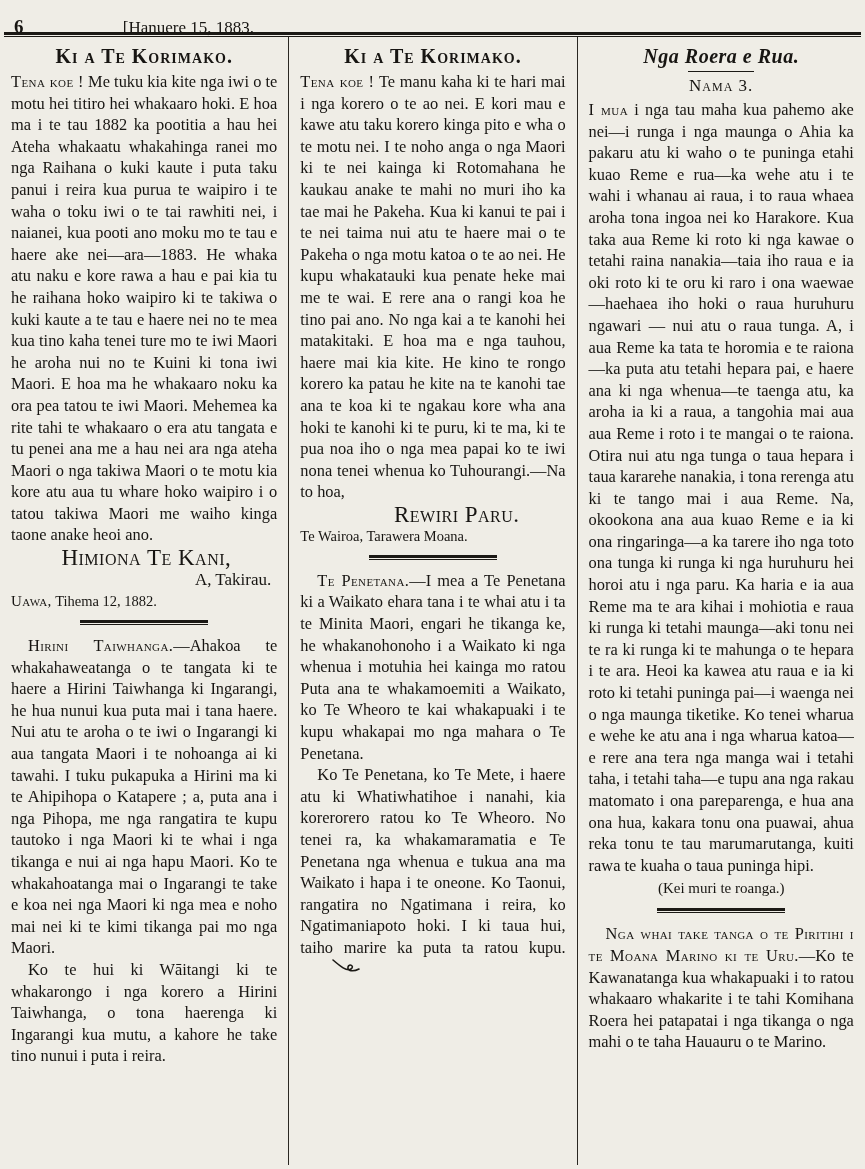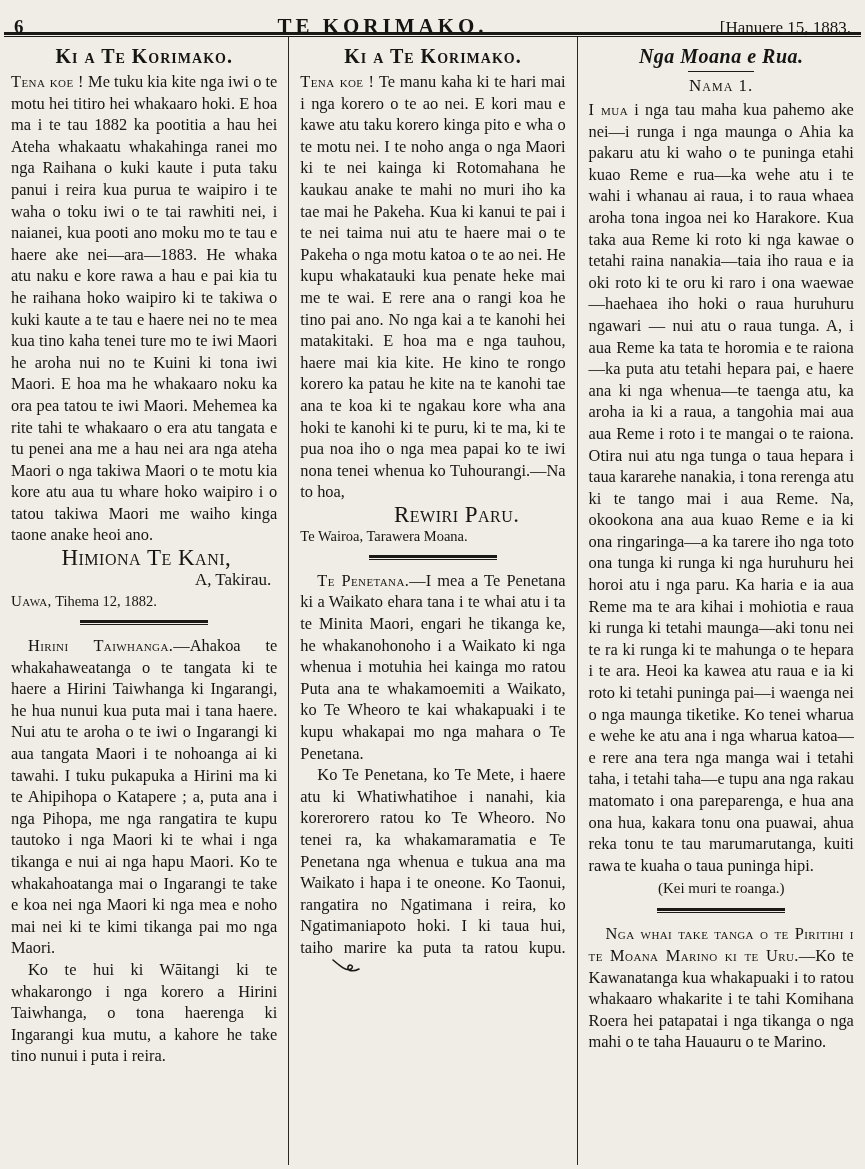--- a/index.html
+++ b/index.html
@@ -100,21 +100,20 @@
     margin-left: 14px; margin-top: -6px;
   }
 </style>
 </head>
 <body>
 
 <div class="page">
 
   <div class="header">
     <div class="page-number">6</div>
-    <div class="masthead">TE KORIMAKO.</div>
     <div class="issue-date">[Hanuere 15, 1883.</div>
   </div>
   <div class="header-rule"></div>
 
   <div class="columns">
 
     <div class="column">
 
       <div>
         <div class="article-heading">Ki a Te Korimako.</div>
@@ -152,23 +151,23 @@
       </div>
 
       <div class="spacer-sm"></div>
 
 
     </div>
 
     <div class="column">
 
       <div>
-        <div class="article-heading italic">Nga Moana e Rua.</div>
+        <div class="article-heading italic">Nga Roera e Rua.</div>
         <div class="heading-rule"></div>
-        <div class="sub-heading">Nama 1.</div>
+        <div class="sub-heading">Nama 3.</div>
         <p class="body-text noindent"><span class="lead">I mua</span><span> i nga tau maha kua pahemo ake nei—i runga i nga maunga o Ahia ka pakaru atu ki waho o te puninga etahi kuao Reme e rua—ka wehe atu i te wahi i whanau ai raua, i to raua whaea aroha tona ingoa nei ko Harakore. Kua taka aua Reme ki roto ki nga kawae o tetahi raina nanakia—taia iho raua e ia oki roto ki te oru ki raro i ona waewae—haehaea iho hoki o raua huruhuru ngawari — nui atu o raua tunga. A, i aua Reme ka tata te horomia e te raiona—ka puta atu tetahi hepara pai, e haere ana ki nga whenua—te taenga atu, ka aroha ia ki a raua, a tangohia mai aua aua Reme i roto i te mangai o te raiona. Otira nui atu nga tunga o taua hepara i taua kararehe nanakia, i tona rerenga atu ki te tango mai i aua Reme. Na, okookona ana aua kuao Reme e ia ki ona ringaringa—a ka tarere iho nga toto ona tunga ki runga ki nga huruhuru hei horoi atu i nga paru. Ka haria e ia aua Reme ma te ara kihai i mohiotia e raua ki runga ki tetahi maunga—aki tonu nei te ra ki runga ki te mahunga o te hepara i te ara. Heoi ka kawea atu raua e ia ki roto ki tetahi puninga pai—i waenga nei o nga maunga tiketike. Ko tenei wharua e wehe ke atu ana i nga wharua katoa—e rere ana tera nga manga wai i tetahi taha, i tetahi taha—e tupu ana nga rakau matomato i ona pareparenga, e hua ana ona hua, kakara tonu ona puawai, ahua reka tonu te tau marumarutanga, kuiti rawa te kuaha o taua puninga hipi.</span></p>
         <div class="continuation">(Kei muri te roanga.)</div>
       </div>
 
       <div class="divider"></div>
 
       <div>
         <p class="body-text"><span class="lead">Nga whai take tanga o te Piritihi i te Moana Marino ki te Uru.</span><span>—Ko te Kawanatanga kua whakapuaki i to ratou whakaaro whakarite i te tahi Komihana Roera hei patapatai i nga tikanga o nga mahi o te taha Hauauru o te Marino.</span></p>
       </div>
 

